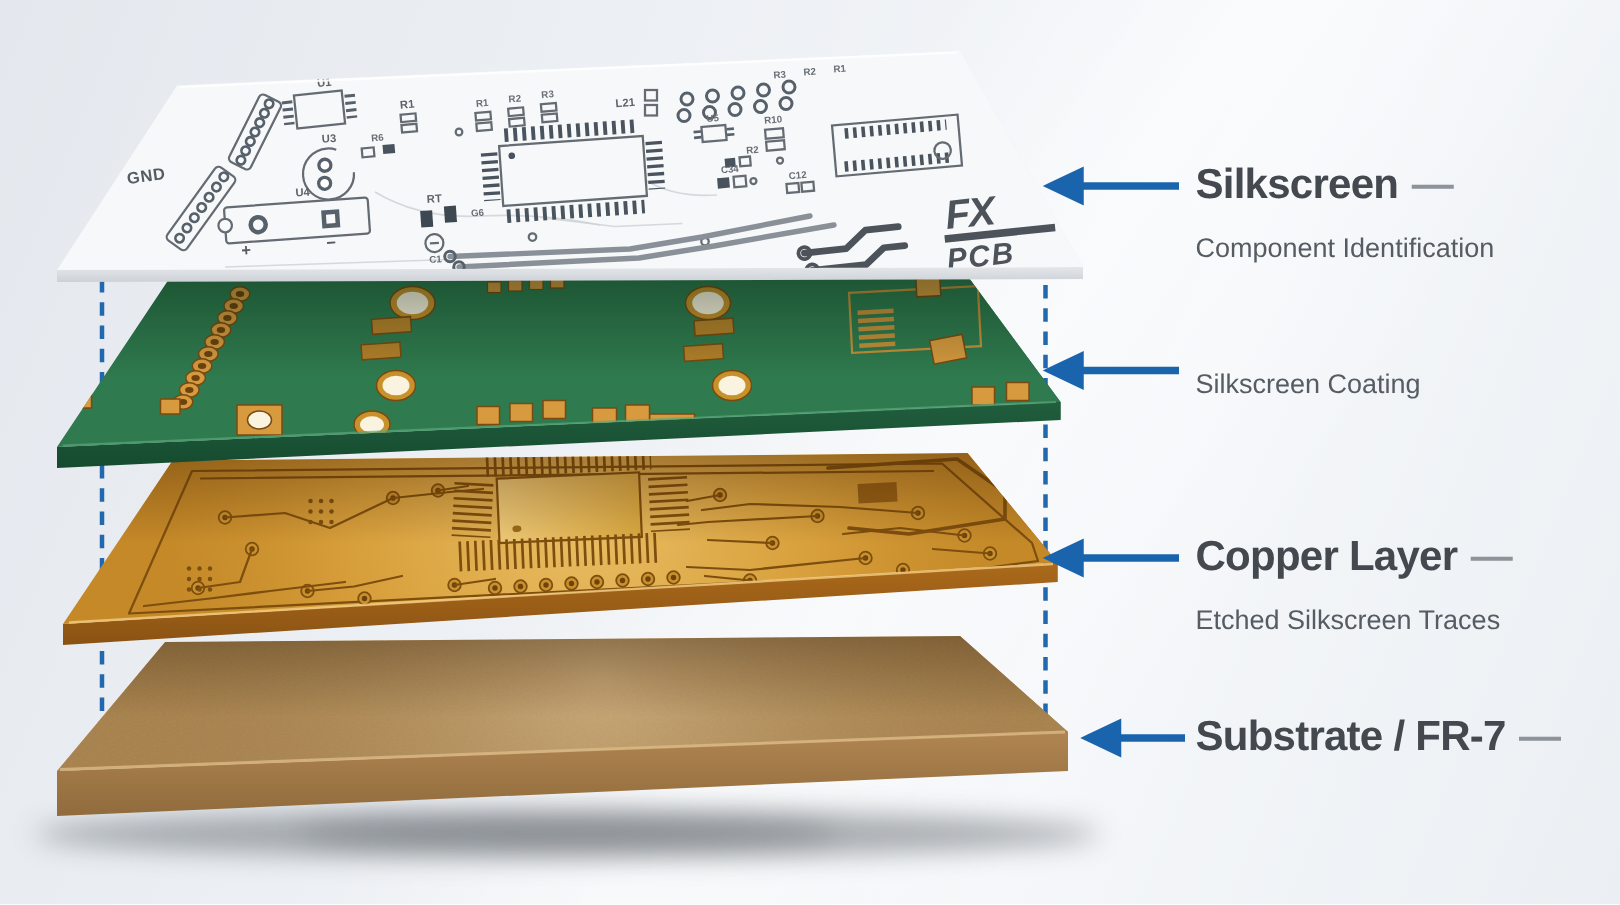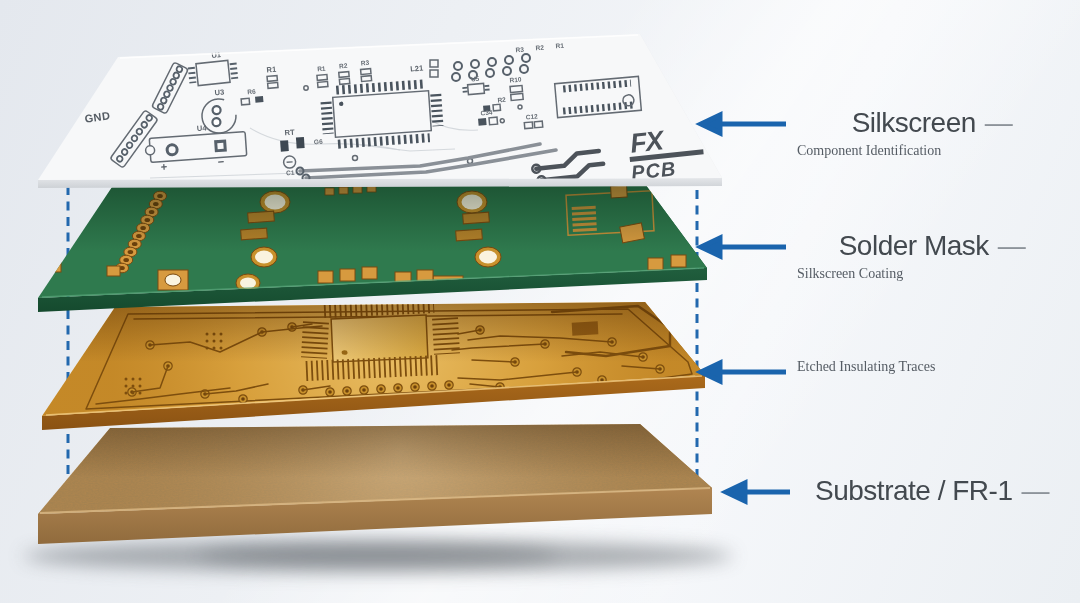--- a/index.html
+++ b/index.html
@@ -25,23 +25,23 @@
   .logo-txt{font:900 27px "Liberation Sans",sans-serif;fill:#4d535a;font-style:italic;letter-spacing:-1px;}
   .logo-txt2{font:900 20px "Liberation Sans",sans-serif;fill:#4d535a;font-style:italic;letter-spacing:1px;}
   
   .trace{stroke:#7d4e0e;stroke-width:1.5;fill:none;stroke-linecap:round;stroke-linejoin:round;}
   .trace2{stroke:#7d4e0e;stroke-width:2.4;fill:none;stroke-linecap:round;stroke-linejoin:round;}
   
   .leader{stroke:#2268ae;stroke-width:3;stroke-dasharray:9 6.5;fill:none;}
   .arrow{stroke:#1a64ad;stroke-width:5;fill:#1a64ad;}
   
   .annotation{position:absolute;left:797px;width:270px;}
-  .ann-title{font-weight:400;font-size:28px;color:#43494f;letter-spacing:-.5px;white-space:nowrap;text-align:center;}
+  .ann-title{font-weight:700;font-size:28px;color:#43494f;letter-spacing:-.5px;white-space:nowrap;}
   .ann-title .dash{color:#8d939a;margin-left:9px;}
-  .ann-sub{font-size:14px;color:#555c64;margin-top:4px;white-space:nowrap;font-family:Liberation Serif, serif;}
+  .ann-sub{font-size:18px;color:#555c64;margin-top:16px;white-space:nowrap;}
 </style>
 </head>
 <body>
 
 <div class="stage">
 <svg width="1080" height="603" viewBox="0 0 1080 603">
   <defs>
     <linearGradient id="gSilkSide" x1="0" y1="176" x2="0" y2="190" gradientUnits="userSpaceOnUse">
       <stop offset="0" stop-color="#e8eaed"></stop>
           <stop offset="1" stop-color="#c9cdd2"></stop>
@@ -473,22 +473,22 @@
     <line x1="790" y1="492" x2="742" y2="492"></line>
         <polygon points="726,492 745,483 745,501"></polygon>
   </g>
 </svg>
 
   <div class="annotation" style="top:107px">
     <div class="ann-title"><span>Silkscreen</span><span class="dash">—</span></div>
     <div class="ann-sub">Component Identification</div>
   </div>
   <div class="annotation" style="top:230px">
-    <div class="ann-title"><span>Solder Mask</span><span class="dash">—</span></div>
     <div class="ann-sub">Silkscreen Coating</div>
   </div>
   <div class="annotation" style="top:355px">
-    <div class="ann-sub">Etched Insulating Traces</div>
+    <div class="ann-title"><span>Copper Layer</span><span class="dash">—</span></div>
+    <div class="ann-sub">Etched Silkscreen Traces</div>
   </div>
   <div class="annotation" style="top:475px">
-    <div class="ann-title"><span>Substrate / FR-1</span><span class="dash">—</span></div>
+    <div class="ann-title"><span>Substrate / FR-7</span><span class="dash">—</span></div>
   </div>
 </div>
 
 </body></html>

